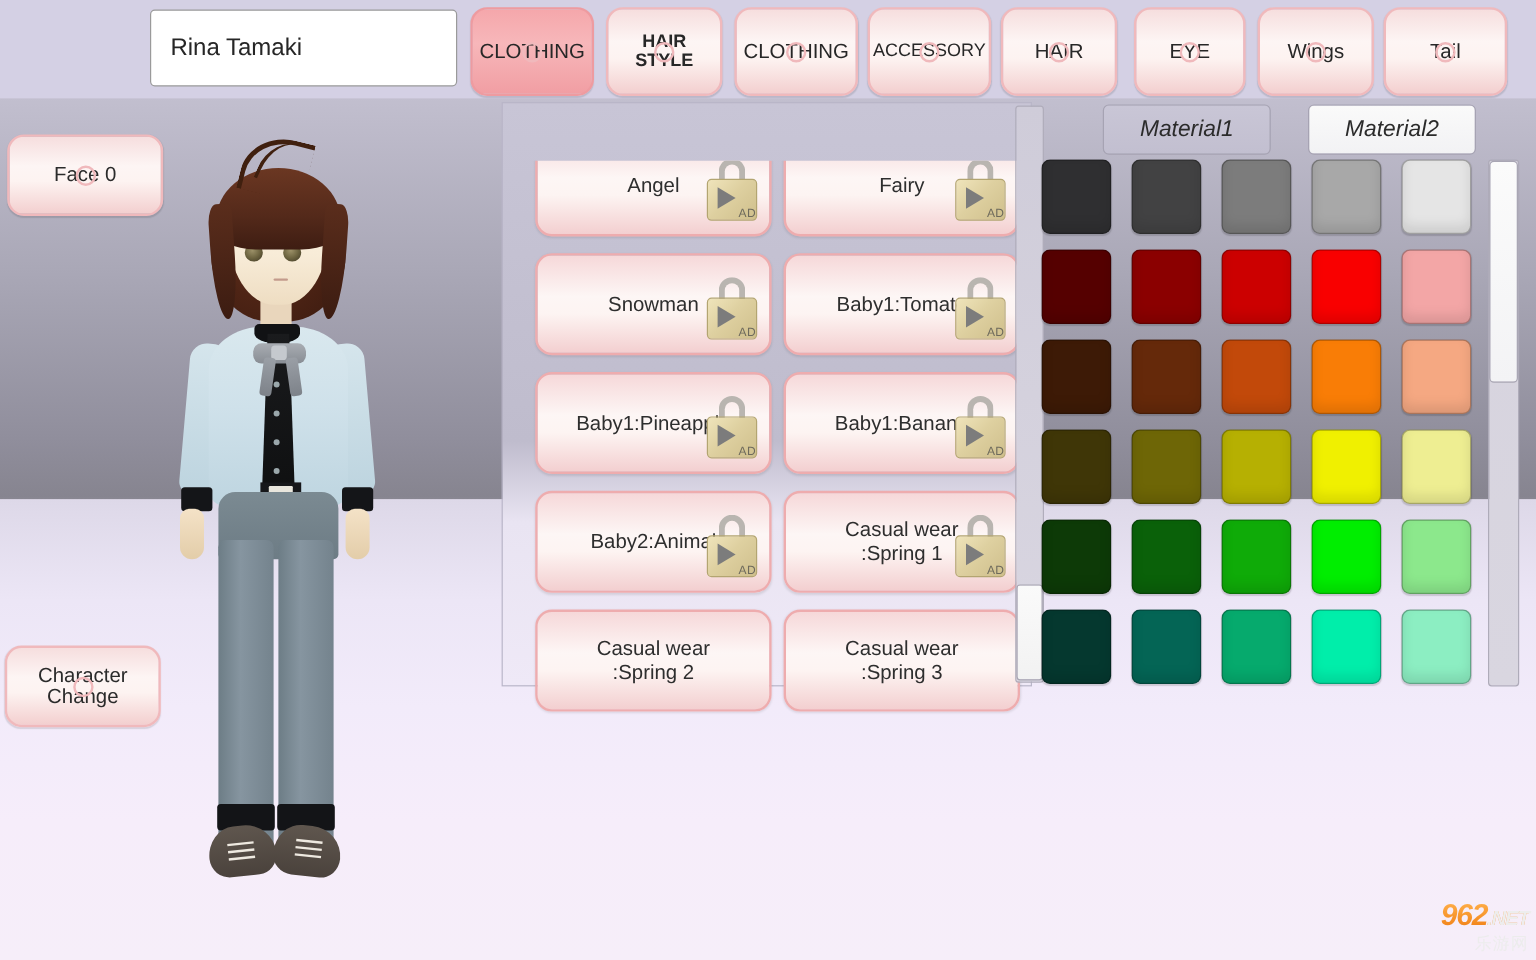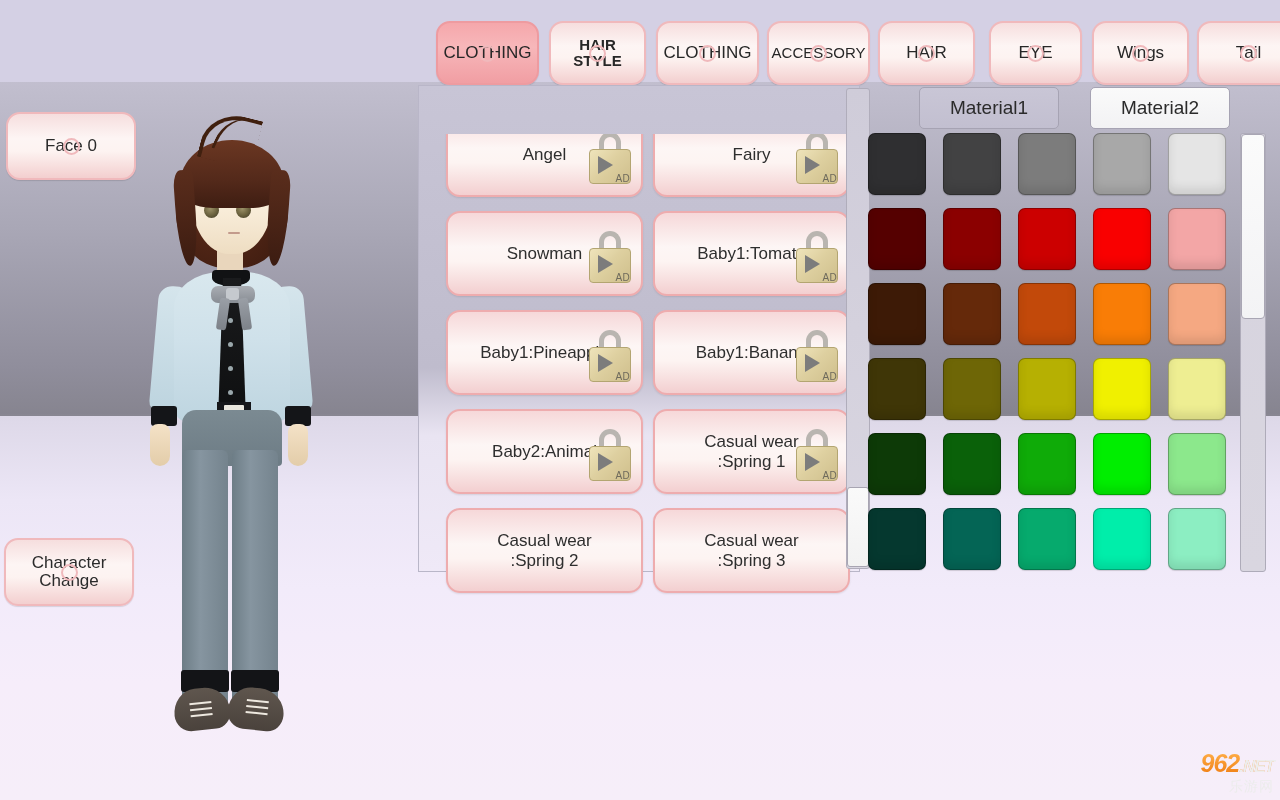--- a/index.html
+++ b/index.html
@@ -95,21 +95,21 @@
     font-size:16px;line-height:1.06;
   }
   .notch-btn::before,.notch-btn::after{
     content:"";position:absolute;width:13px;height:13px;background:transparent;
     border:2px solid #f0b9bc;border-radius:50%;
   }
   .notch-btn::before{left:-2px;top:-2px;border-color:transparent;}
   .notch-btn.sel{background:linear-gradient(180deg,#f5a7ab 0%,#f7b7ba 40%,#f19ea3 100%);border-color:#ee9ba0;}
 
   .tabbar{position:absolute;left:0;top:0;width:1280px;height:82px;background:#d4d0e4;}
-  .tab{position:absolute;top:21px;height:64px;font-size:17px;color:#272727;margin-left:44px;}
+  .tab{position:absolute;top:6px;height:74px;font-size:17px;color:#272727;}
   .tab .lbl{padding:0 4px;white-space:pre-line;}
 
   #back-btn{position:absolute;left:6px;top:8px;width:104px;height:64px;
     border:2px solid #e0a98f;border-radius:12px;
     background:linear-gradient(180deg,#fde0c6 0%,#fceadb 30%,#fbe2cd 62%,#f6caa4 100%);
     display:flex;align-items:center;justify-content:center;font-size:17px;color:#2b2b2b;
     box-sizing:border-box;box-shadow:0 1px 2px rgba(0,0,0,.12);}
 
   #name-field{position:absolute;left:125px;top:8px;width:256px;height:64px;
     background:#fff;border:1px solid #9a9a9a;border-radius:4px;box-sizing:border-box;
@@ -143,21 +143,21 @@
   
   #list-sb{position:absolute;left:846px;top:88px;width:24px;height:481px;
     background:linear-gradient(180deg,#cfccd9,#d9d6e1);border:1px solid #b0adbb;
     border-radius:3px;box-sizing:border-box;}
   #list-sb-thumb{position:absolute;left:847px;top:487px;width:22px;height:80px;
     background:linear-gradient(180deg,#fafafa,#f2f2f2);border:1px solid #a8a5b2;border-radius:3px;box-sizing:border-box;}
 
   
   .mat-tab{position:absolute;top:87px;width:140px;height:42px;display:flex;align-items:center;
     justify-content:center;font-size:19px;color:#2b2b2b;border:1px solid #a6a3b3;border-radius:5px;
-    box-sizing:border-box;}
+    box-sizing:border-box;font-style:italic;}
   #mat1{left:919px;background:linear-gradient(180deg,#c9c6d6,#c2bfd0);}
   #mat2{left:1090px;background:linear-gradient(180deg,#fafafa,#f2f2f4);}
 
   #palette{position:absolute;left:868px;top:133px;width:412px;height:439px;
     display:grid;grid-template-columns:repeat(5,58px);grid-auto-rows:62px;
     gap:13px 17px;padding-top:0;}
   .sw{width:58px;height:62px;border-radius:7px;border:1px solid rgba(0,0,0,.30);
     box-shadow:inset 0 -6px 10px rgba(0,0,0,.10),0 1px 1px rgba(0,0,0,.15);box-sizing:border-box;}
 
   #pal-sb{position:absolute;left:1240px;top:133px;width:26px;height:439px;
@@ -227,20 +227,21 @@
     </div>
     <div class="pc shoe r">
       <div class="pc lace" style="left:18px;top:12px"></div>
       <div class="pc lace" style="left:18px;top:18px"></div>
       <div class="pc lace" style="left:18px;top:24px"></div>
     </div>
   </div>
 </div>
 
 <div class="tabbar">
+  <div id="name-field">Rina Tamaki</div>
   <div id="tabs-host">
       <div class="notch-btn tab sel" style="left: 392px; width: 103px;">
         <span class="lbl">CLOTHING</span>
       </div>
       <div class="notch-btn tab" style="left: 505px; width: 97px; font-weight: bold;">
         <span class="lbl" style="font-size: 15px;">HAIR
 STYLE</span>
       </div>
       <div class="notch-btn tab" style="left: 612px; width: 103px;">
         <span class="lbl">CLOTHING</span>

